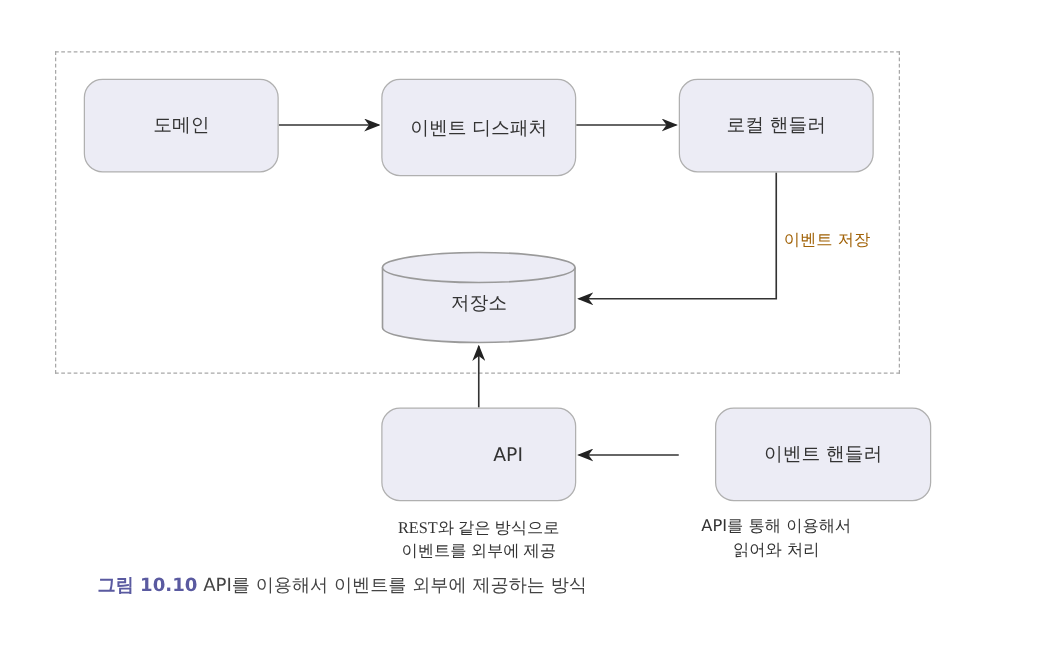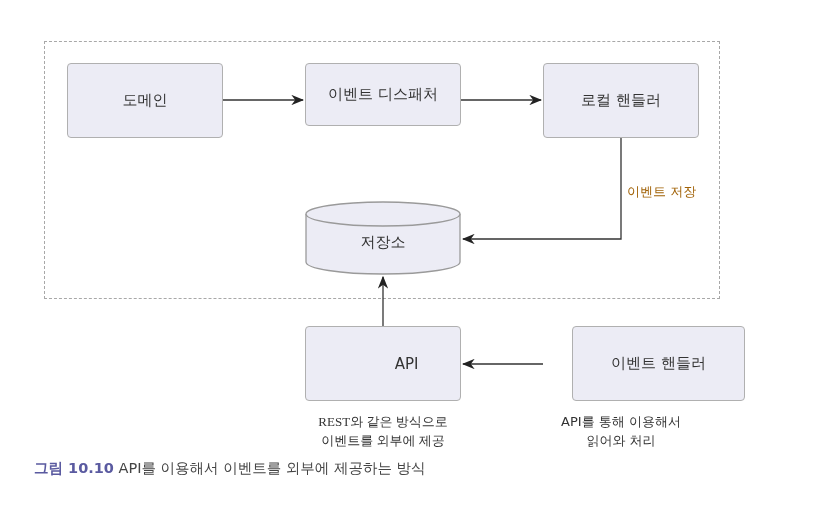--- a/index.html
+++ b/index.html
@@ -1,35 +1,35 @@
 <!DOCTYPE html>
 <html><head>
 <meta charset="utf-8">
 <style>
   html, body { margin: 0; padding: 0; background: #ffffff; }
   body { width: 840px; height: 524px; position: relative; overflow: hidden;
          font-family: "DejaVu Sans", "Liberation Sans", sans-serif; color: #333; }
   .frame { position: absolute; left: 44px; top: 41px; width: 676px; height: 258px;
            border: 1.5px dashed #a8a8a8; box-sizing: border-box; }
-  .box { position: absolute; background: #ececf5; border: 1.3px solid #b0b0b0; border-radius: 4px;
+  .box { position: absolute; background: #ececf5; border: 1.3px solid #b0b0b0; border-radius: 15px;
          box-sizing: border-box; display: flex; align-items: center; justify-content: center;
          font-size: 15px; color: #333; }
   .b-domain { left: 67px; top: 63px; width: 156px; height: 75px; }
-  .b-dispatch { left: 305px; top: 63px; width: 156px; height: 63px; }
+  .b-dispatch { left: 305px; top: 63px; width: 156px; height: 78px; }
   .b-local { left: 543px; top: 63px; width: 156px; height: 75px; }
   .b-api { left: 305px; top: 326px; width: 156px; height: 75px; padding-left: 47px; }
   .b-evh { left: 543px; top: 326px; width: 173px; height: 75px; margin-left: 29px; }
   svg.lines { position: absolute; left: 0; top: 0; }
   .store-label { position: absolute; left: 305px; top: 233px; width: 156px; text-align: center; font-size: 15px; }
   .edge-label { position: absolute; left: 627px; top: 183px; font-size: 13px; color: #a16207; }
   .note { position: absolute; font-size: 13px; line-height: 19px; text-align: center; width: 200px; color: #333; }
   .note-api { left: 283px; top: 412px; font-family: Liberation Serif, serif; }
   .note-evh { left: 521px; top: 412px; }
   .caption { position: absolute; left: 34px; top: 459px; font-size: 14.5px; color: #444; }
-  .caption .num { color: #5a5aa0; font-weight: bold; }
+  .caption .num { color: #5a5aa0; font-weight: bold; margin-left: 44px; }
 </style>
 </head>
 <body>
 
 <div class="frame"></div>
 
 <svg class="lines" width="840" height="524">
   <defs>
     <marker id="ah" markerWidth="10" markerHeight="8" refX="9" refY="4" orient="auto">
       <path d="M0,0 L10,4 L0,8 L3,4 z" fill="#222"></path>

